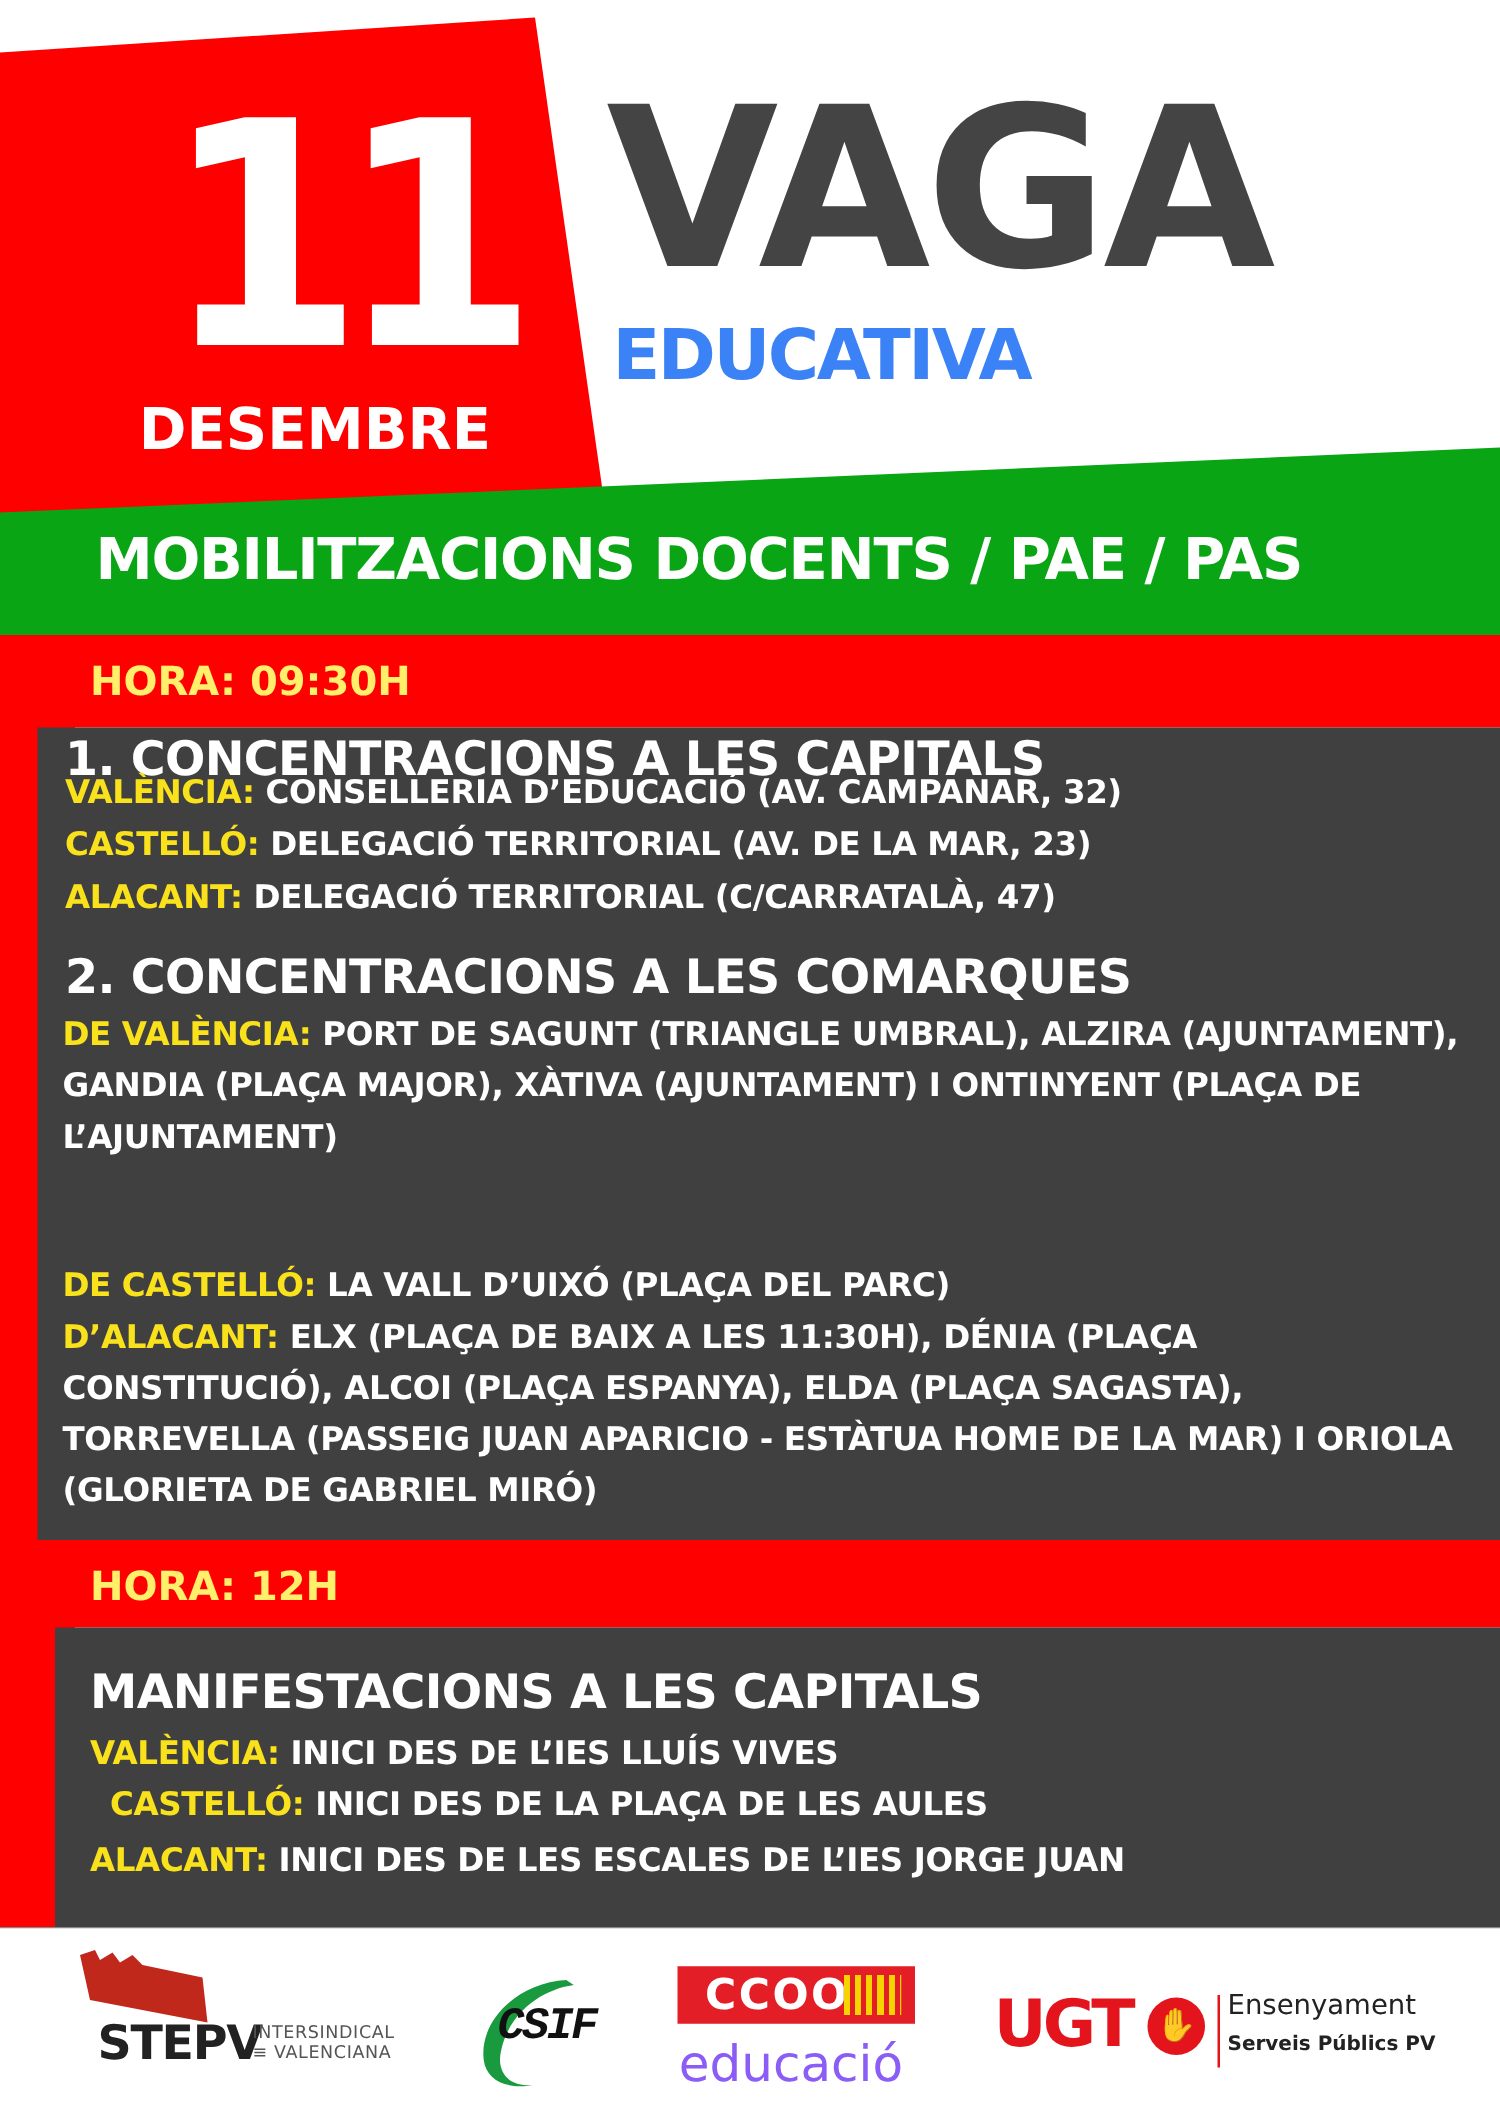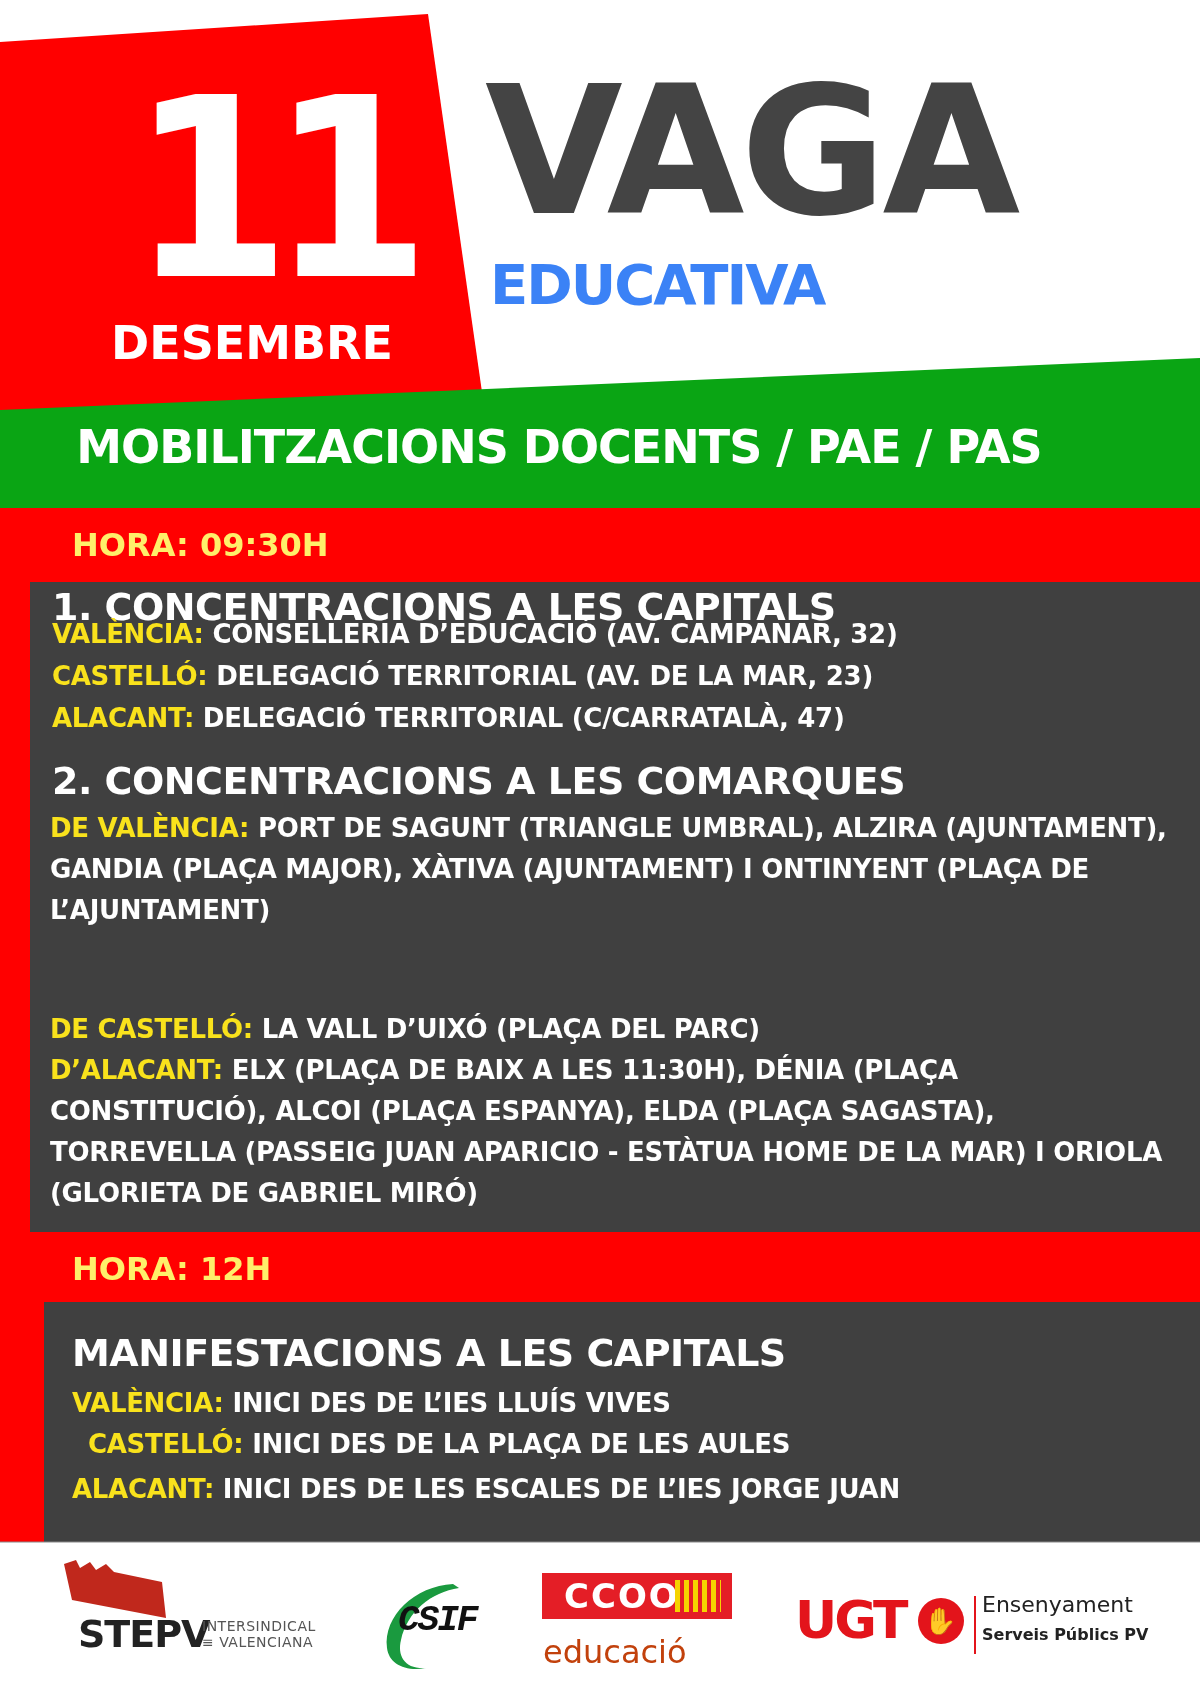--- a/index.html
+++ b/index.html
@@ -19,21 +19,21 @@
   .line .k { color:#f9e21c; }
   .para { color:#ffffff; font-weight:bold; font-size:26px; line-height:41px; letter-spacing:-0.3px; width:1130px; }
   .para .k { color:#f9e21c; }
   .stepv-text { left:78px; top:1612px; font-weight:bold; font-size:38px; color:#222; letter-spacing:-1px; }
   .inter { left:202px; top:1618px; font-size:14px; color:#555; line-height:16px; letter-spacing:0.5px; }
   .csif { left:375px; top:1576px; width:100px; height:100px; }
   .csif-text { left:398px; top:1600px; font-weight:bold; font-style:italic; font-size:36px; color:#111; letter-spacing:-2px;font-family:Liberation Mono, monospace; }
   .ccoo-box { left:542px; top:1573px; width:190px; height:46px; background:#e41e26; }
   .ccoo-text { left:564px; top:1575px; color:#fff; font-weight:bold; font-size:34px; line-height:42px; letter-spacing:2px; }
   .ccoo-flag { left:675px; top:1580px; width:46px; height:32px; background:repeating-linear-gradient(90deg,#f5d400 0 5px,#e41e26 5px 9px); }
-  .educacio { left:543px; top:1630px; color:#c2410c; font-size:32px; line-height:44px; }
+  .educacio { left:543px; top:1630px; color:#8b5cf6; font-size:40px; line-height:44px; }
   .ugt { left:795px; top:1592px; color:#e3141b; font-weight:bold; font-size:52px; letter-spacing:-3px; line-height:56px; }
   .ugt-circle { left:918px; top:1598px; width:46px; height:46px; border-radius:50%; background:#e3141b; color:#fff; text-align:center; font-size:26px; line-height:46px; }
   .ugt-bar { left:974px; top:1596px; width:2px; height:58px; background:#e3141b; }
   .ens { left:982px; top:1592px; color:#222; font-size:22px; line-height:26px; }
   .serveis { left:982px; top:1624px; color:#222; font-weight:bold; font-size:16px; line-height:22px; }
 </style>
 </head>
 <body>
 
 <svg id="bg-svg" viewBox="0 0 1200 1696" preserveAspectRatio="none">

